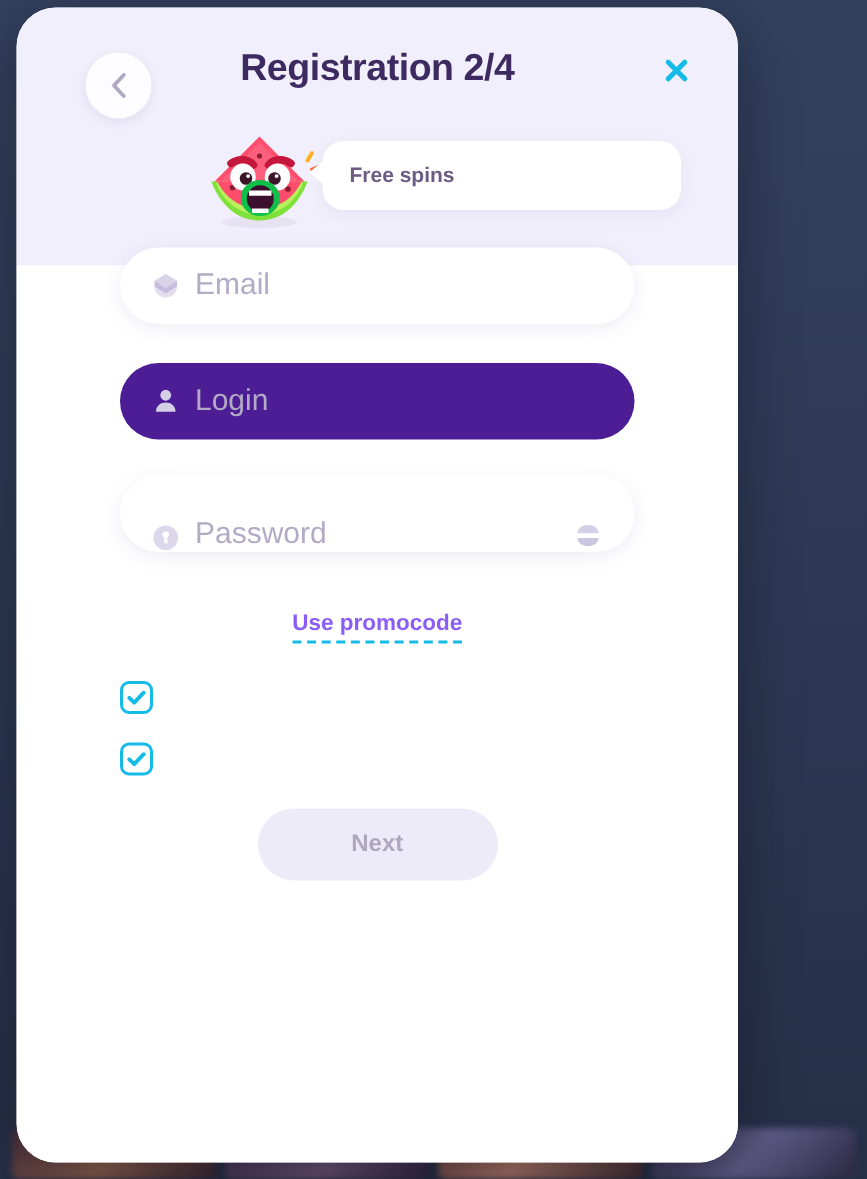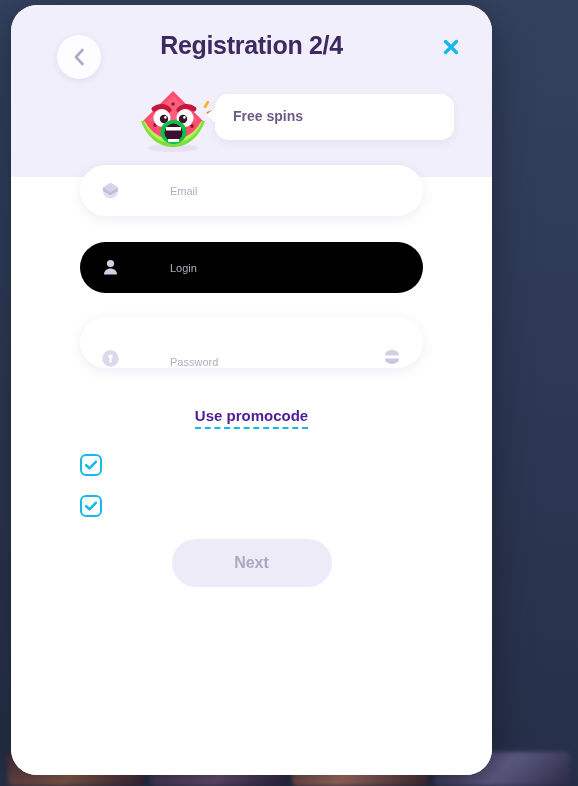--- a/index.html
+++ b/index.html
@@ -164,35 +164,34 @@
     border-radius: 26px;
     display: flex;
     align-items: center;
     padding: 0 20px;
   }
   .field.white {
     background: #ffffff;
     box-shadow: 0 3px 12px rgba(92,70,150,0.10);
   }
   .field.tinted {
-    background: #000000;
+    background: #4c1d95;
   }
   .field-icon {
     width: 20px;
     height: 20px;
     flex: 0 0 auto;
     margin-right: 10px;
     display: flex;
     align-items: center;
     justify-content: center;
   }
   .field-placeholder {
-    font-size: 11px;
+    font-size: 20px;
     color: #b3abc6;
-    margin-left: 40px;
   }
   .field-trailing {
     margin-left: auto;
     width: 22px;
     height: 22px;
     display: flex;
     align-items: center;
     justify-content: center;
     cursor: pointer;
   }
@@ -203,21 +202,21 @@
 
   
   #promocode-wrap {
     margin-top: 39px;
     text-align: center;
   }
   #promocode-link {
     display: inline-block;
     font-size: 15px;
     font-weight: bold;
-    color: #4c1d95;
+    color: #8b5cf6;
     border-bottom: 2px dashed #15bbe8;
     padding-bottom: 3px;
     cursor: pointer;
   }
 
   
   #consents { margin-top: 22px; }
 
   .consent-row {
     display: flex;

